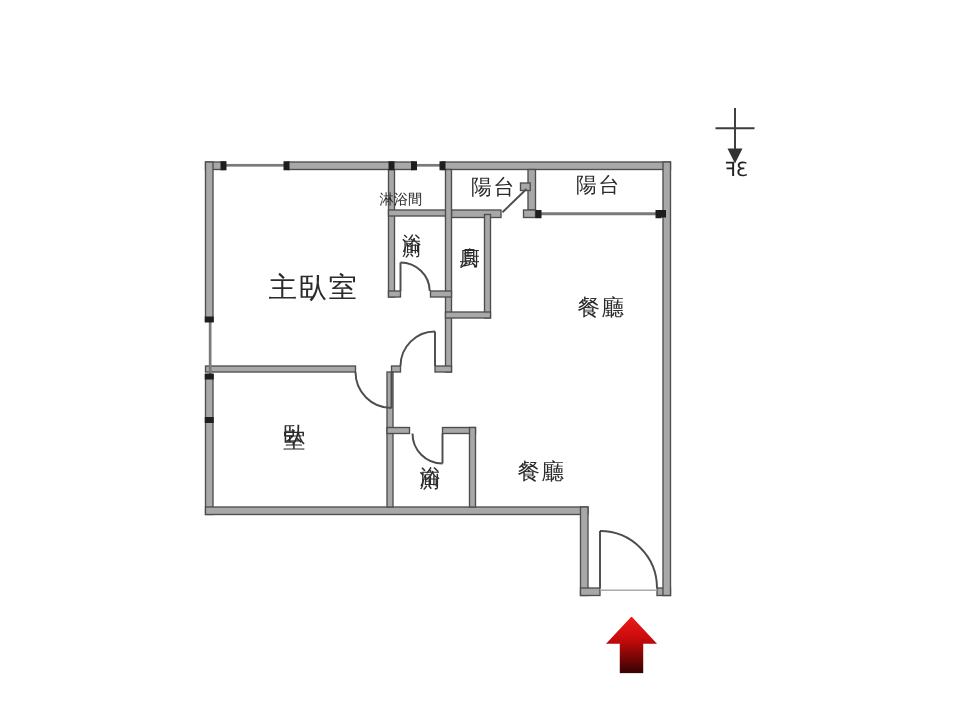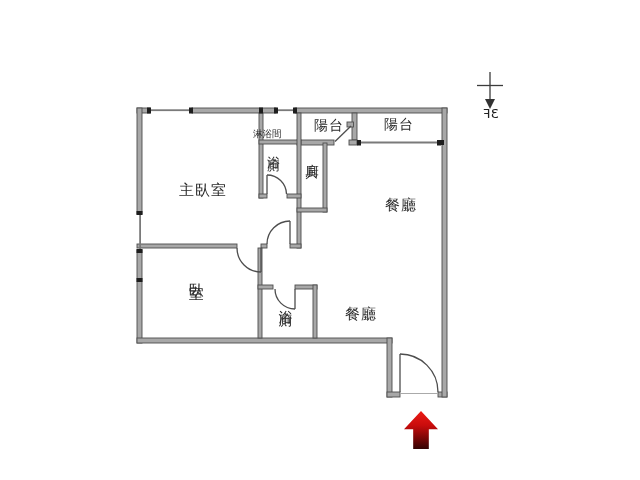--- a/index.html
+++ b/index.html
@@ -102,21 +102,21 @@
       <line x1="490" y1="72" x2="490" y2="100"></line>
     </g>
     <polygon points="485,99 495,99 490,109" fill="#333333"></polygon>
   </svg>
 
   <div class="lbl" style="left:253px;top:129px;font-size:9.5px;letter-spacing:0;">淋浴間</div>
   <div class="lbl vert" style="left:266px;top:145px;font-size:13px;">浴廁</div>
   <div class="lbl vert" style="left:305px;top:153px;font-size:13.5px;">廚具</div>
   <div class="lbl" style="left:314px;top:118px;font-size:14px;">陽台</div>
   <div class="lbl" style="left:384px;top:117px;font-size:14px;">陽台</div>
-  <div class="lbl" style="left:179px;top:182px;font-size:15px;">主臥室</div>
+  <div class="lbl" style="left:179px;top:182px;font-size:19px;">主臥室</div>
   <div class="lbl" style="left:385px;top:197px;font-size:15px;">餐廳</div>
   <div class="lbl vert" style="left:188px;top:271px;font-size:15px;">臥室</div>
   <div class="lbl vert" style="left:278px;top:299px;font-size:14px;">浴廁</div>
   <div class="lbl" style="left:345px;top:306px;font-size:15px;">餐廳</div>
 
   <div class="floor-ind">3F</div>
 
   <div class="arrow-entrance"></div>
 
 

